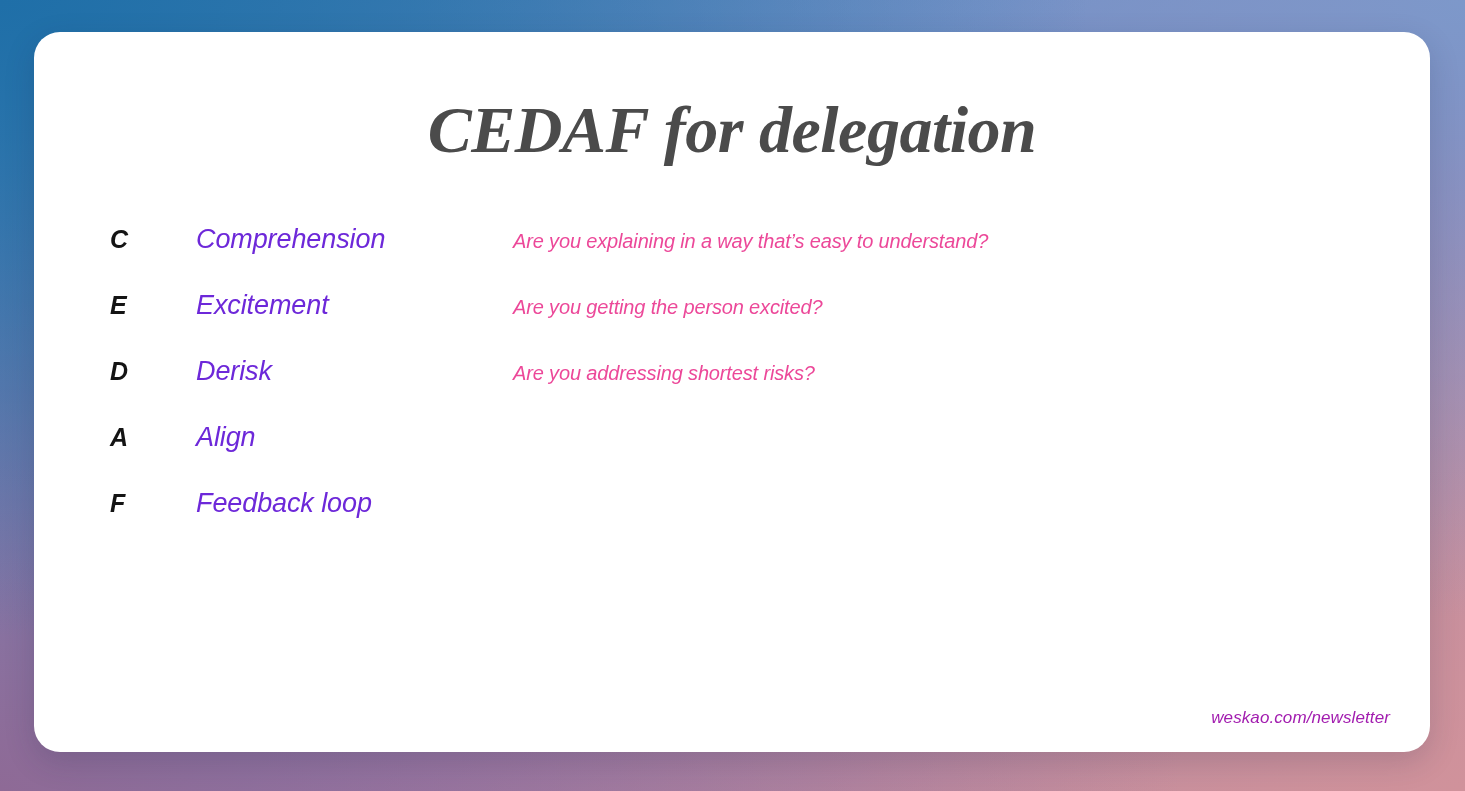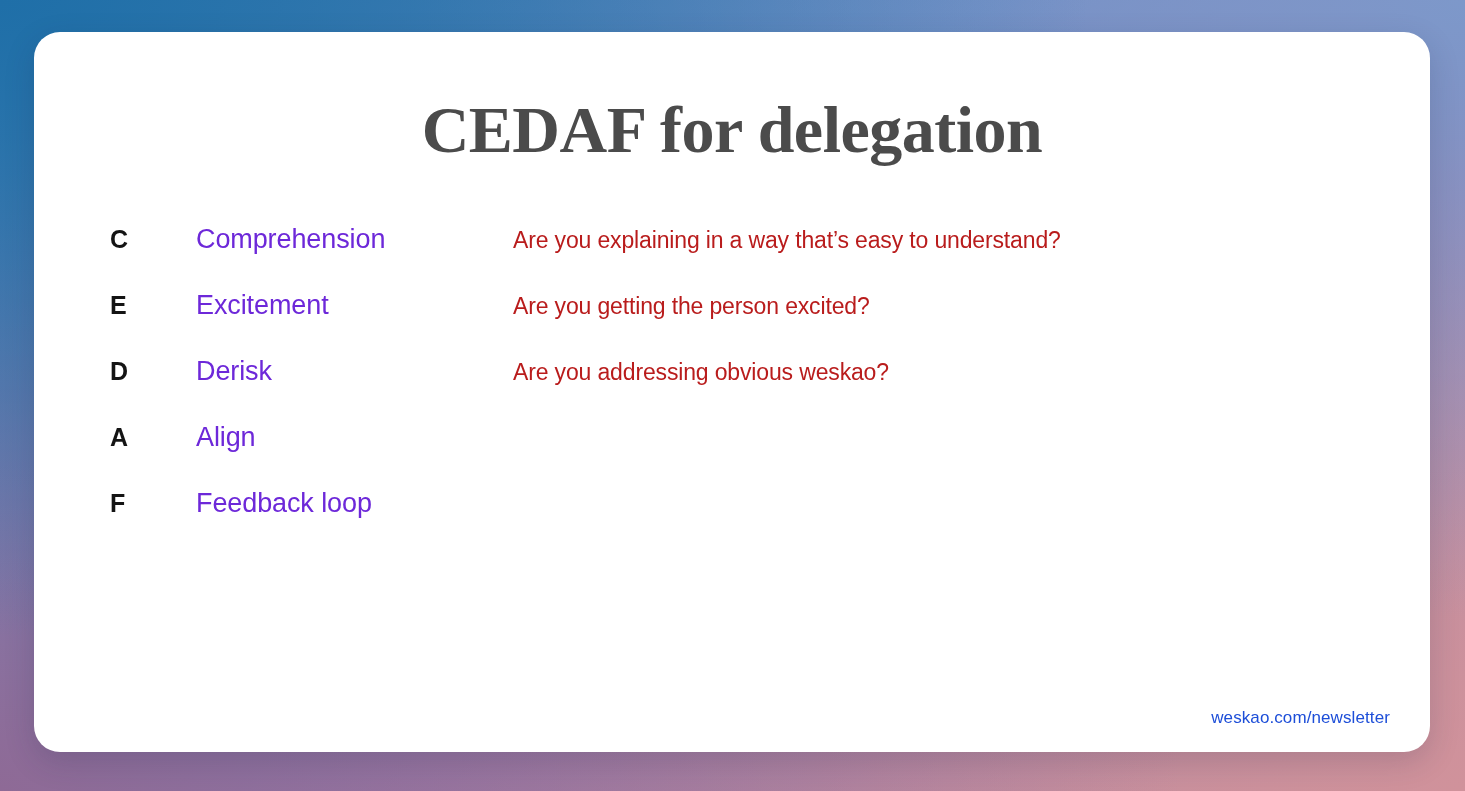--- a/index.html
+++ b/index.html
@@ -18,20 +18,21 @@
   .backdrop {
     position: relative;
     width: 1465px;
     height: 791px;
     background:
       radial-gradient(120% 130% at 0% 0%,   #1f6fa8 0%,   rgba(31,111,168,0) 62%),
       radial-gradient(120% 130% at 100% 0%, #7d98ca 0%,   rgba(125,152,202,0) 60%),
       radial-gradient(130% 140% at 0% 100%, #8e6a96 0%,   rgba(142,106,150,0) 62%),
       radial-gradient(130% 140% at 100% 100%, #d0929b 0%, rgba(208,146,155,0) 64%),
       linear-gradient(150deg, #3f7fb2 0%, #6f8cc4 35%, #9a7fb0 62%, #c08f9e 100%);
+    font-style: italic;
   }
 
   
   .card {
     position: absolute;
     left: 34px;
     top: 32px;
     width: 1396px;
     height: 720px;
     background: #ffffff;
@@ -79,35 +80,35 @@
   .row-label {
     width: 317px;
     flex: 0 0 317px;
     font-size: 27px;
     font-weight: 400;
     color: #6d28d9;
     letter-spacing: -0.1px;
   }
   .row-desc {
     flex: 1 1 auto;
-    font-size: 23px;
+    font-size: 20px;
     font-weight: 400;
-    color: #b91c1c;
+    color: #ec4899;
     letter-spacing: -0.15px;
     white-space: nowrap;
   }
 
   
   .footer {
     position: absolute;
     right: 40px;
     bottom: 24px;
     font-size: 17px;
     font-weight: 400;
-    color: #1d4ed8;
+    color: #a21caf;
     letter-spacing: 0.1px;
   }
 </style>
 </head>
 <body>
 
 <div class="backdrop">
   <div class="card">
 
     <div class="title">CEDAF for delegation</div>
@@ -122,21 +123,21 @@
 
       <div class="row">
         <div class="row-letter">E</div>
         <div class="row-label">Excitement</div>
         <div class="row-desc">Are you getting the person excited?</div>
       </div>
 
       <div class="row">
         <div class="row-letter">D</div>
         <div class="row-label">Derisk</div>
-        <div class="row-desc">Are you addressing obvious weskao?</div>
+        <div class="row-desc">Are you addressing shortest risks?</div>
       </div>
 
       <div class="row">
         <div class="row-letter">A</div>
         <div class="row-label">Align</div>
       </div>
 
       <div class="row">
         <div class="row-letter">F</div>
         <div class="row-label">Feedback loop</div>

